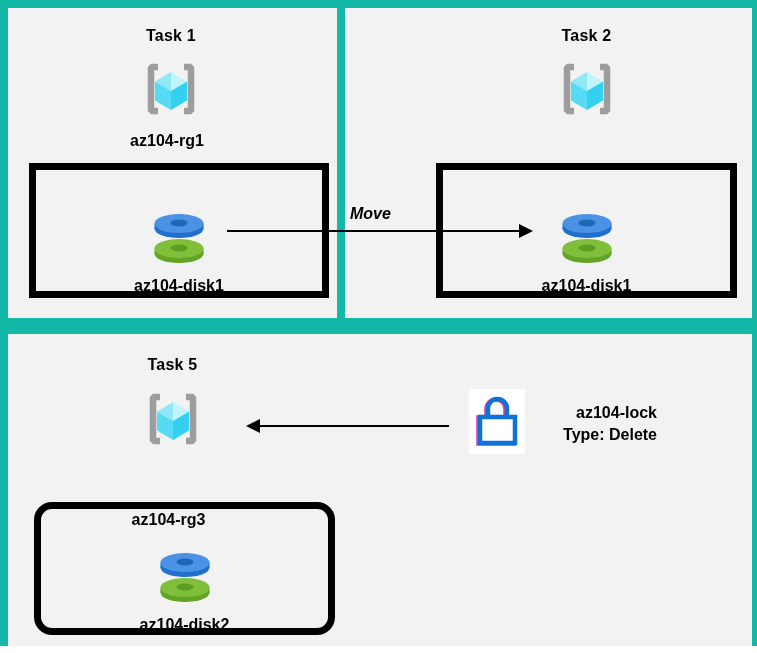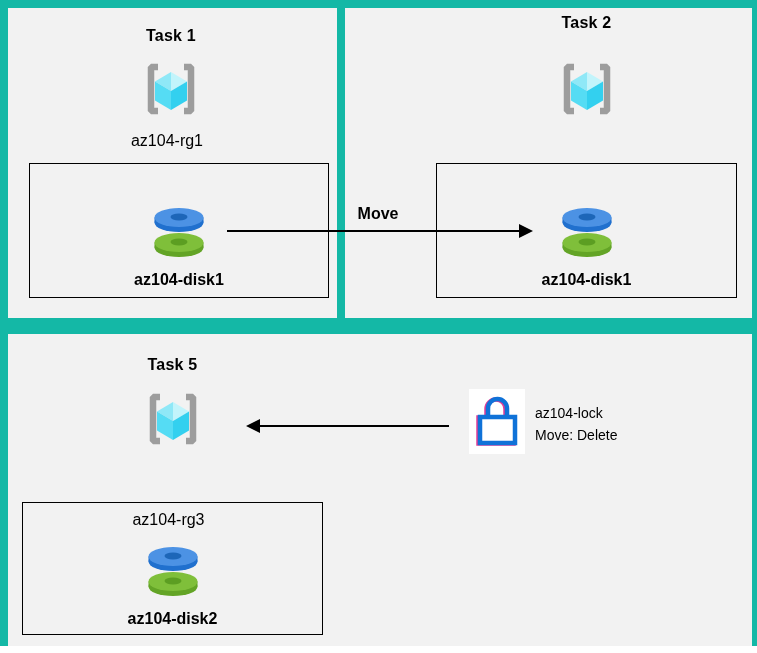--- a/index.html
+++ b/index.html
@@ -9,48 +9,48 @@
     overflow: hidden; color: #000;
   }
   .panel { position: absolute; }
   .col { position: absolute; text-align: center; }
   .task-title {
     position: absolute; left: 0; right: 0; font-size: 16px; font-weight: 700;
     letter-spacing: .2px;
   }
   .rg-icon { position: absolute; left: 50%; transform: translateX(-50%); }
   .rg-name {
-    position: absolute; left: 0; right: 8px; font-size: 16px; font-weight: 400;
+    position: absolute; left: 0; right: 8px; font-size: 16px; font-weight: 700;
   }
   .disk-box {
-    position: absolute; border: 1px solid #4c1d95;
+    position: absolute; border: 7px solid #4c1d95;
     display: flex; flex-direction: column; align-items: center;
     padding-top: 40px;
   }
   .disk-name { font-size: 16px; font-weight: 700; margin-top: 7px; }
   .arrow-line { position: absolute; height: 2px; }
   .arrow-head-right {
     position: absolute; width: 0; height: 0;
     border-top: 7px solid transparent; border-bottom: 7px solid transparent;
     border-left-width: 14px; border-left-style: solid;
   }
   .arrow-head-left {
     position: absolute; width: 0; height: 0;
     border-top: 7px solid transparent; border-bottom: 7px solid transparent;
     border-right-width: 14px; border-right-style: solid;
   }
   .move-label {
-    position: absolute; font-size: 16px; font-weight: 700; text-align: center;
+    position: absolute; font-size: 16px; font-weight: 700;  font-style: italic;
   }
   .lock-tile {
     position: absolute; background: #ffffff;
     display: flex; align-items: center; justify-content: center;
   }
   .lock-caption {
-    position: absolute; text-align: left; font-size: 14px; font-weight: 400;
+    position: absolute; text-align: right; font-size: 16px; font-weight: 700;
     line-height: 22px;
   }
 </style>
 </head>
 <body>
 
 <div class="canvas">
 
   <div class="panel" style="left: 8px; top: 8px; width: 329px; height: 310px; background-color: rgb(242, 242, 242);">
     <div class="col" style="left:13px; top:0; width:300px; height:310px;">
@@ -82,21 +82,21 @@
             <ellipse cx="29" cy="13" rx="8.5" ry="3.4" style="fill: rgb(29, 102, 184);"></ellipse>
           </svg>
         </span>
         <div class="disk-name">az104-disk1</div>
       </div>
     </div>
   </div>
 
   <div class="panel" style="left: 345px; top: 8px; width: 407px; height: 310px; background-color: rgb(242, 242, 242);">
     <div class="col" style="left:91px; top:0; width:301px; height:310px;">
-      <div class="task-title" style="top:6px;">Task 2</div>
+      <div class="task-title" style="top:19px;">Task 2</div>
 
       <span class="rg-icon" style="top:54px;">
         <svg width="56" height="54" viewBox="0 0 56 54">
           <path d="M15 5 L8 5 L8 49 L15 49" fill="none" stroke-width="6.5" stroke-linejoin="bevel" style="stroke: rgb(157, 157, 157);"></path>
           <path d="M41 5 L48 5 L48 49 L41 49" fill="none" stroke-width="6.5" stroke-linejoin="bevel" style="stroke: rgb(157, 157, 157);"></path>
           <polygon points="28,10 12,19.5 28,29" style="fill: rgb(143, 232, 247);"></polygon>
           <polygon points="28,10 44,19.5 28,29" style="fill: rgb(194, 244, 251);"></polygon>
           <polygon points="12,19.5 28,29 28,48 12,38.5" style="fill: rgb(85, 220, 244);"></polygon>
           <polygon points="44,19.5 28,29 28,48 44,38.5" style="fill: rgb(51, 208, 239);"></polygon>
         </svg>
@@ -131,21 +131,21 @@
           <path d="M41 5 L48 5 L48 49 L41 49" fill="none" stroke-width="6.5" stroke-linejoin="bevel" style="stroke: rgb(157, 157, 157);"></path>
           <polygon points="28,10 12,19.5 28,29" style="fill: rgb(143, 232, 247);"></polygon>
           <polygon points="28,10 44,19.5 28,29" style="fill: rgb(194, 244, 251);"></polygon>
           <polygon points="12,19.5 28,29 28,48 12,38.5" style="fill: rgb(85, 220, 244);"></polygon>
           <polygon points="44,19.5 28,29 28,48 44,38.5" style="fill: rgb(51, 208, 239);"></polygon>
         </svg>
       </span>
 
       <div class="rg-name" style="top:129px;margin-top:48px;">az104-rg3</div>
 
-      <div class="disk-box" style="left: 0; top: 168px; width: 301px; height: 133px; border-color: rgb(0, 0, 0);">
+      <div class="disk-box" style="left: 12px; top: 168px; width: 301px; height: 133px; border-color: rgb(0, 0, 0); border-radius: 18px;">
         <span>
           <svg width="58" height="56" viewBox="0 0 58 56">
             <ellipse cx="29" cy="43.5" rx="24.5" ry="9.5" style="fill: rgb(99, 164, 38);"></ellipse>
             <rect x="4.5" y="38.5" width="49" height="5" style="fill: rgb(99, 164, 38);"></rect>
             <ellipse cx="29" cy="38.5" rx="24.5" ry="9.5" style="fill: rgb(127, 191, 58);"></ellipse>
             <ellipse cx="29" cy="38" rx="8.5" ry="3.4" style="fill: rgb(92, 158, 34);"></ellipse>
             <ellipse cx="29" cy="18.5" rx="24.5" ry="9.5" style="fill: rgb(32, 112, 206);"></ellipse>
             <rect x="4.5" y="13.5" width="49" height="5" style="fill: rgb(32, 112, 206);"></rect>
             <ellipse cx="29" cy="13.5" rx="24.5" ry="9.5" style="fill: rgb(76, 146, 228);"></ellipse>
             <ellipse cx="29" cy="13" rx="8.5" ry="3.4" style="fill: rgb(29, 102, 184);"></ellipse>
@@ -172,16 +172,16 @@
         </g>
         <g fill="none" stroke-width="4.5" style="stroke: rgb(15, 114, 216);">
           <path d="M19 28 L19 19.5 A9.5 9.5 0 0 1 38 19.5 L38 28"></path>
           <rect x="11" y="28" width="35" height="26" fill="#ffffff"></rect>
         </g>
       </svg>
     </span>
   </div>
   <div class="lock-caption" style="left:535px; top:402px; width:122px;">
     <div>az104-lock</div>
-    <div>Move: Delete</div>
+    <div>Type: Delete</div>
   </div>
 
 </div>
 
 </body></html>

